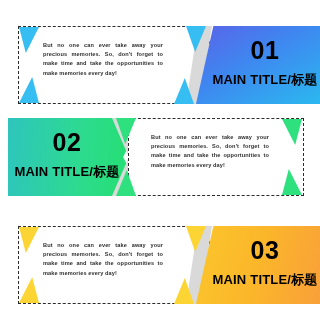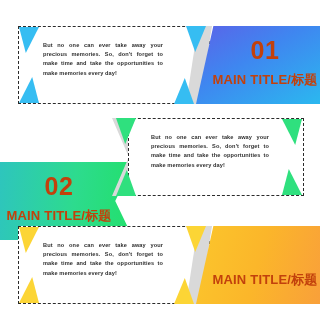--- a/index.html
+++ b/index.html
@@ -63,39 +63,38 @@
     top: 0;
     height: 78px;
     overflow: hidden;
   }
   .panel.right {
     left: 196px;
     width: 124px;
     clip-path: polygon(14% 0, 100% 0, 100% 100%, 0 100%);
   }
   .panel.left {
-    left: 0;
+    left: 8px;
     width: 134px;
     clip-path: polygon(0 0, 100% 0, 86% 50%, 100% 100%, 0 100%);
-    margin-top: 44px;
   }
   .panel-inner {
     position: absolute;
     inset: 0;
   }
   .panel-blue   { background: linear-gradient(150deg, #5b63e8 0%, #3f86f0 42%, #2bb8ef 100%); }
   .panel-green  { background: linear-gradient(95deg, #2ec5bd 0%, #2ddb8e 55%, #22e06a 100%); }
   .panel-yellow { background: linear-gradient(105deg, #fbc62c 0%, #fbb62a 50%, #f9a03a 100%); }
 
   .panel-label {
     position: absolute;
     left: 0;
     width: 100%;
     text-align: center;
-    color: #c2410c;
+    color: #000000;
   }
   .panel-number {
     top: 10px;
     font-size: 25px;
     font-weight: 700;
     letter-spacing: 0.5px;
     line-height: 28px;
   }
   .panel-title {
     top: 45px;
@@ -202,20 +201,21 @@
   <div class="row row-3">
 
     <div class="dashed-box left">
       <div class="body-text">But no one can ever take away your precious memories. So, don't forget to make time and take the opportunities to make memories every day!</div>
     </div>
 
     <div class="chevron-stripe r3"></div>
 
     <div class="panel right">
       <div class="panel-inner panel-yellow"></div>
+      <div class="panel-label panel-number">03</div>
       <div class="panel-label panel-title">MAIN TITLE/标题</div>
     </div>
 
     <div class="arrow a-yellow tl c-tl"></div>
     <div class="arrow a-yellow bl c-bl"></div>
     <div class="arrow a-yellow mid-top c-mt-r3"></div>
     <div class="arrow a-yellow mid-bot c-mb-r3"></div>
   </div>
 
 </div>

